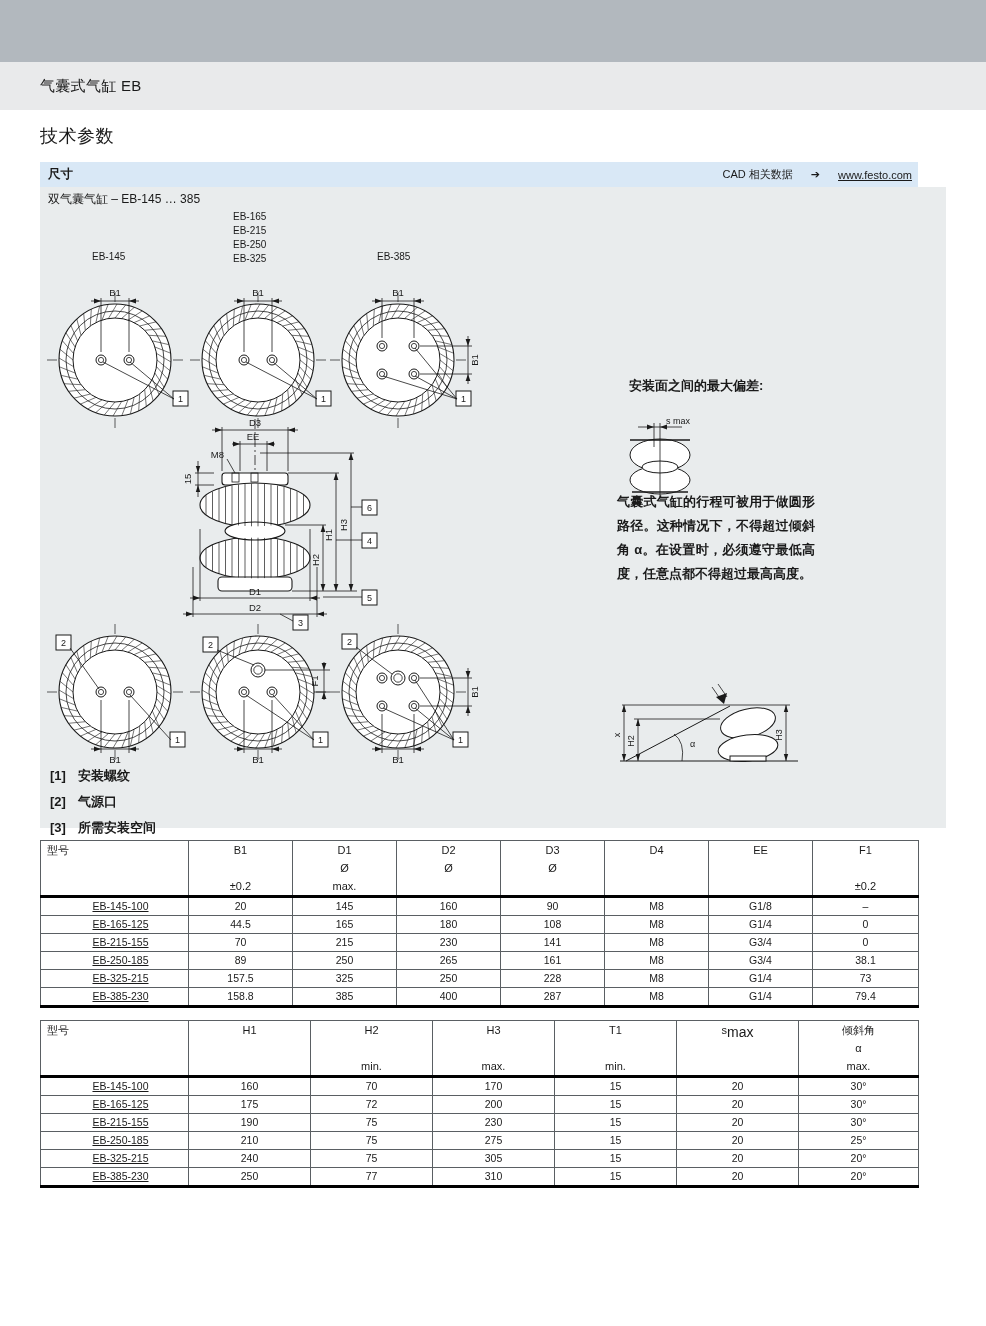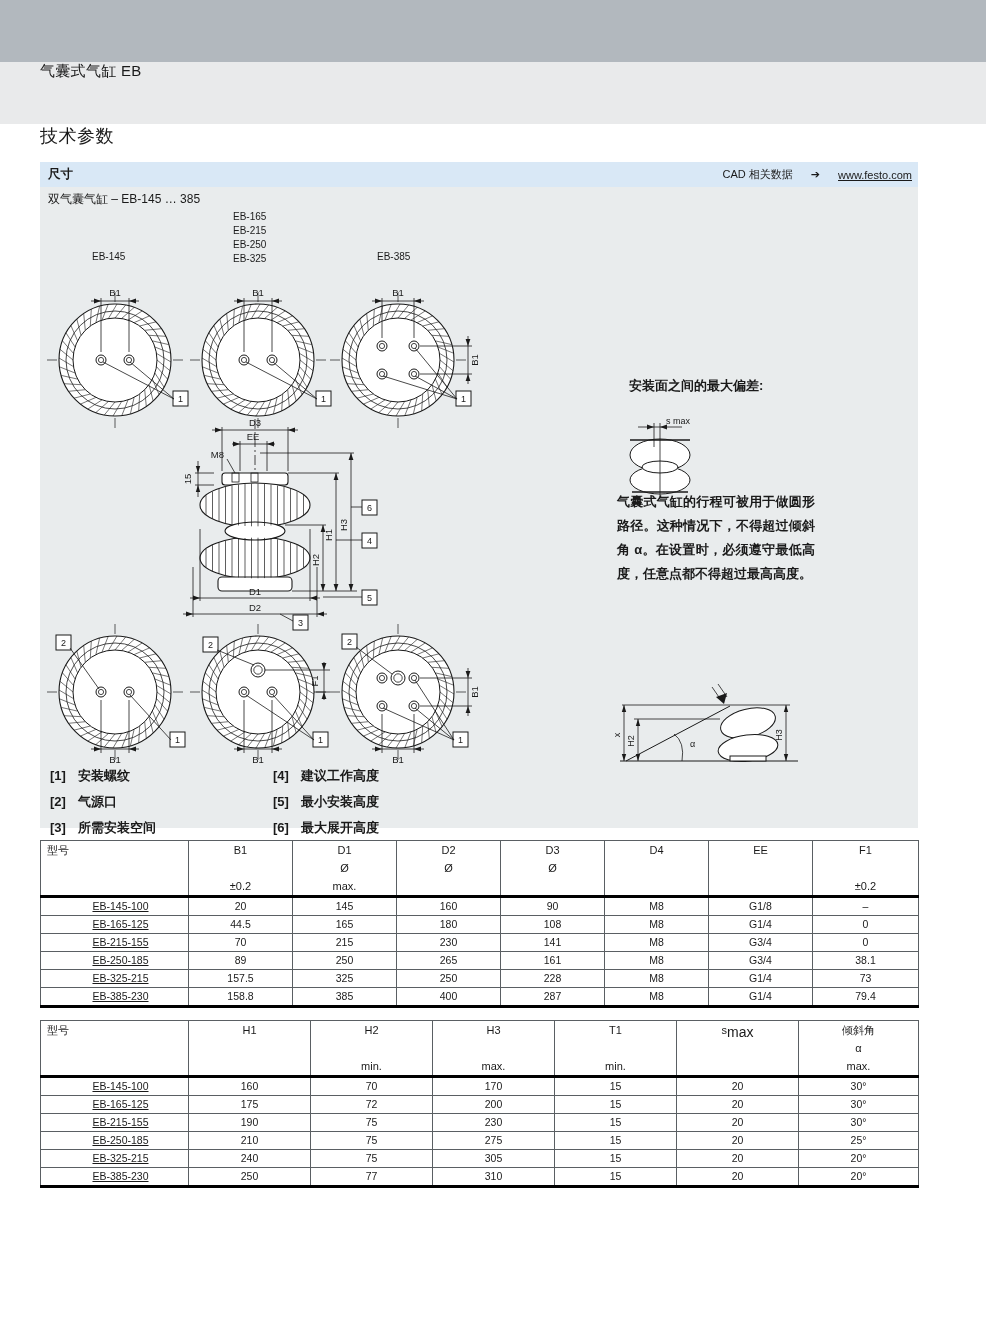--- a/index.html
+++ b/index.html
@@ -2,30 +2,30 @@
 <html><head>
 <meta charset="utf-8">
 <style>
   html,body{margin:0;padding:0;}
   body{
     position:relative;width:986px;height:1326px;background:#ffffff;
     font-family:"Liberation Sans","DejaVu Sans",sans-serif;color:#1a1a1a;
     overflow:hidden;
   }
   .top-bar{position:absolute;left:0;top:0;width:986px;height:62px;background:#b2b8be;}
-  .title-band{position:absolute;left:0;top:62px;width:986px;height:62px;background:#e9eaeb;
-    display:flex;}
+  .title-band{position:absolute;left:0;top:62px;width:986px;height:48px;background:#e9eaeb;
+    display:flex;align-items:center;}
   .title-band .t{margin-left:40px;font-size:15px;letter-spacing:.3px;}
   .page-heading{position:absolute;left:40px;top:124px;font-size:18px;font-weight:500;letter-spacing:.5px;}
   .content{position:absolute;left:40px;top:162px;width:878px;}
   .section-bar{height:25px;background:#d9e8f6;display:flex;align-items:center;justify-content:space-between;}
   .section-bar .s-title{font-weight:bold;font-size:12.5px;margin-left:8px;}
   .section-bar .cad{font-size:11px;margin-right:6px;display:flex;gap:18px;align-items:center;}
   .section-bar .cad a{color:#1a1a1a;text-decoration:underline;}
-  .drawing-band{position:relative;width:878px;height:641px;background:#e9eced;}
+  .drawing-band{position:relative;width:878px;height:641px;background:#e9eced;padding-left:28px;}
   .abs{position:absolute;}
   .subtitle{left:8px;top:4px;font-size:12px;}
   .variant-label{font-size:10px;line-height:14px;white-space:pre;}
   .note-heading{left:577px;top:190px;font-size:13px;font-weight:600;margin-left:12px;}
   .note-body{left:577px;top:303px;width:198px;font-size:13px;line-height:24px;font-weight:600;text-align:justify;}
   .legend{font-size:13px;font-weight:600;}
   .legend .num{display:inline-block;width:28px;font-weight:600;}
   svg text{font-family:"Liberation Sans","DejaVu Sans",sans-serif;fill:#1a1a1a;}
   
   table.dim-table{border-collapse:collapse;table-layout:fixed;width:878px;font-size:10.5px;}
@@ -705,25 +705,20 @@
         <text x="174" y="56" text-anchor="middle" transform="rotate(-90 174 56)">H3</text>
         <text x="82" y="68">α</text>
       </g>
     </svg>
 
     <div class="abs legend" style="left:10px;top:580px;" id="legend-col1">
         <div style="margin-bottom:8px"><span class="num">[1]</span><span>安装螺纹</span></div>
         <div style="margin-bottom:8px"><span class="num">[2]</span><span>气源口</span></div>
         <div style="margin-bottom:8px"><span class="num">[3]</span><span>所需安装空间</span></div>
       </div>
-    <div class="abs legend" style="left:233px;top:580px;" id="legend-col2">
-        <div style="margin-bottom:8px"><span class="num">[4]</span><span>建议工作高度</span></div>
-        <div style="margin-bottom:8px"><span class="num">[5]</span><span>最小安装高度</span></div>
-        <div style="margin-bottom:8px"><span class="num">[6]</span><span>最大展开高度</span></div>
-      </div>
   </div>
 
   <table class="dim-table" id="table1">
       <colgroup>
         <col style="width:148px">
         <col style="width:104px">
         <col style="width:104px">
         <col style="width:104px">
         <col style="width:104px">
         <col style="width:104px">

